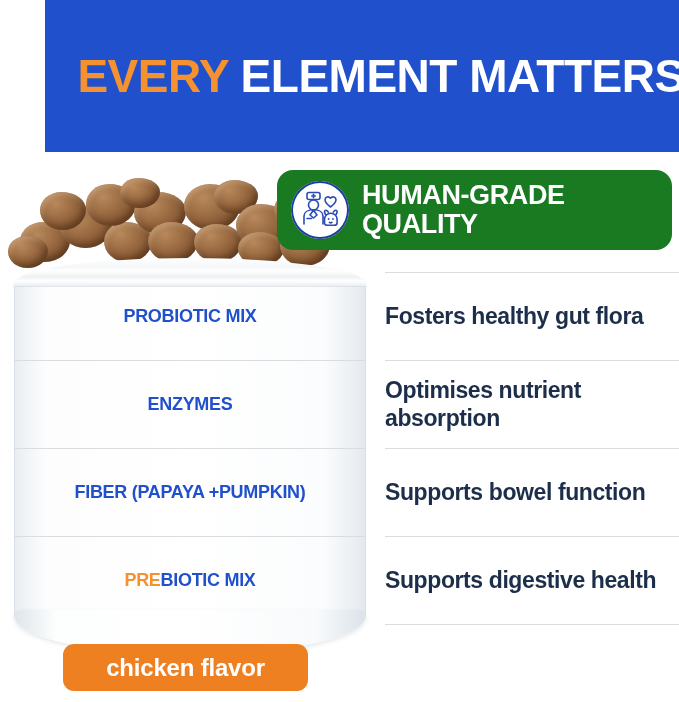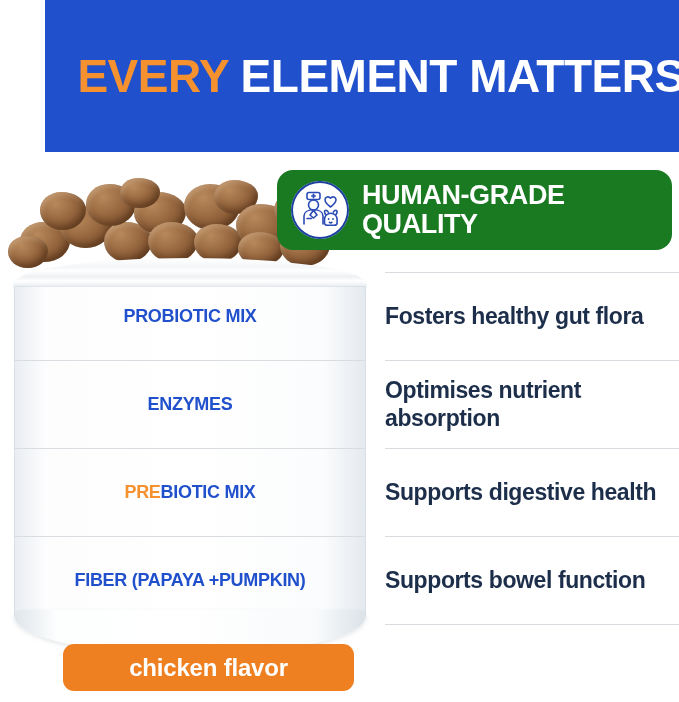--- a/index.html
+++ b/index.html
@@ -109,21 +109,21 @@
   }
   .rows-layer .ing-row:first-child .ing-right::before{
     content:"";position:absolute;left:0;right:0;top:0;height:1px;background:#d9dde2;
   }
   .bottom-rule{
     position:absolute;left:385px;right:0;top:352px;height:1px;background:#d9dde2;
   }
 
   
   .flavor-tag{
-    position:absolute;left:63px;top:644px;width:291px;height:47px;
+    position:absolute;left:63px;top:644px;width:245px;height:47px;
     background:#EF8022;border-radius:11px;
     display:flex;align-items:center;justify-content:center;
     color:#ffffff;font-size:24px;font-weight:bold;letter-spacing:-0.2px;
     z-index:7;
   }
 </style>
 </head>
 <body>
 
 <div class="header-banner">
@@ -191,28 +191,28 @@
 
   <div class="ing-row">
     <div class="ing-left">
       <span><span class="pre"></span><span>ENZYMES</span></span>
     </div>
     <div class="ing-right">Optimises nutrient absorption</div>
   </div>
 
   <div class="ing-row">
     <div class="ing-left">
+      <span><span class="pre"></span><span>FIBER (PAPAYA +PUMPKIN)</span></span>
+    </div>
+    <div class="ing-right">Supports bowel function</div>
+  </div>
+
+  <div class="ing-row">
+    <div class="ing-left">
       <span><span class="pre">PRE</span><span>BIOTIC MIX</span></span>
     </div>
     <div class="ing-right">Supports digestive health</div>
   </div>
 
-  <div class="ing-row">
-    <div class="ing-left">
-      <span><span class="pre"></span><span>FIBER (PAPAYA +PUMPKIN)</span></span>
-    </div>
-    <div class="ing-right">Supports bowel function</div>
-  </div>
-
   <div class="bottom-rule"></div>
 </div>
 
 <div class="flavor-tag">chicken flavor</div>
 
 </body></html>

